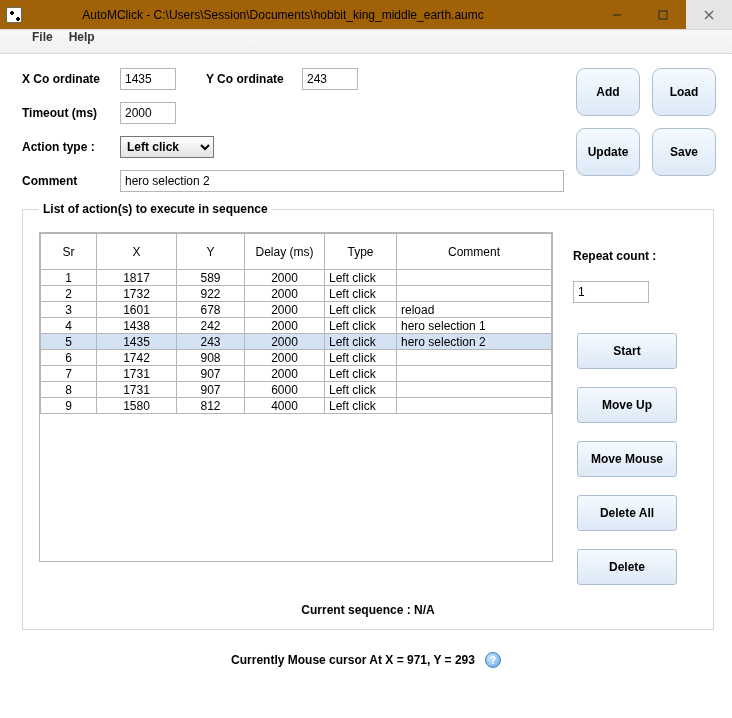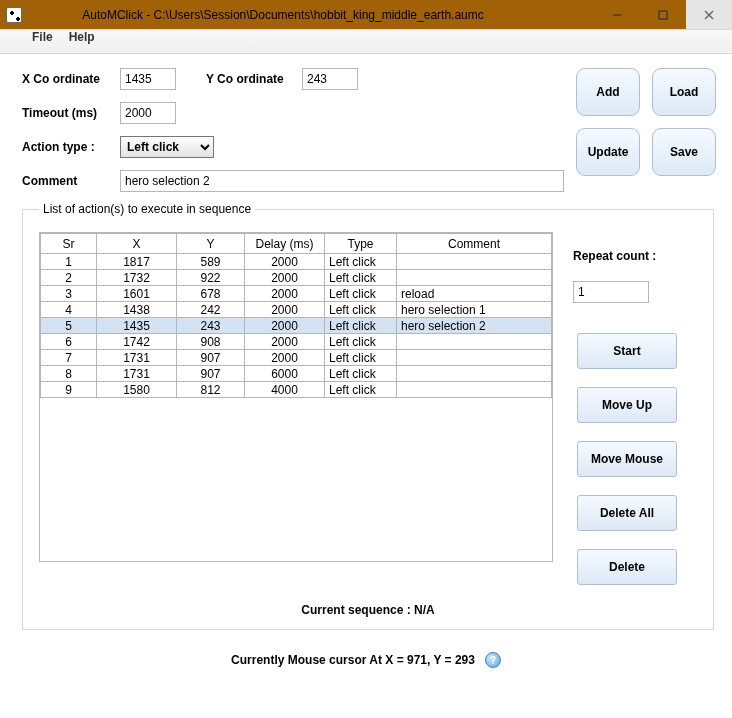--- a/index.html
+++ b/index.html
@@ -85,37 +85,37 @@
     font-family:inherit; font-size:12px; font-weight:bold;
     cursor:pointer;
   }
 
   
   fieldset {
     margin:0 18px 0 22px;
     padding:16px 16px 12px 16px;
     border:1px solid #d7d7d7;
   }
-  legend { font-weight:normal; padding:0 4px; }
+  legend { font-weight:bold; padding:0 4px; }
   .list-body { display:flex; gap:20px; }
   .table-wrap {
     width:514px; height:330px;
     border:1px solid #b6b6b6;
     overflow:hidden;
     background:#fff;
   }
   table { border-collapse:collapse; width:100%; font-size:12px; }
   th, td {
     border:1px solid #b6b6b6;
     padding:0 4px;
     height:16px;
     text-align:center;
     white-space:nowrap;
   }
-  th { background:#fff; font-weight:normal; height:20px; }
+  th { background:#fff; font-weight:normal; height:36px; }
   td.l { text-align:left; }
   tr.sel td { background:#d3e3f4; }
   .side-col { flex:1;margin-top:9px; }
   .repeat-label { font-weight:bold; margin:8px 0 18px 0; }
   input.repeat {
     width:76px; height:22px;
     border:1px solid #b6b6b6;
     padding:1px 4px;
     font-family:inherit; font-size:12px;
   }

